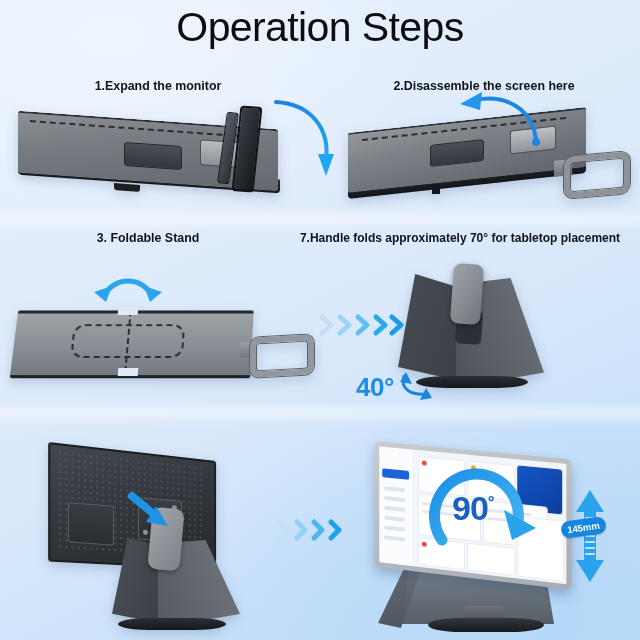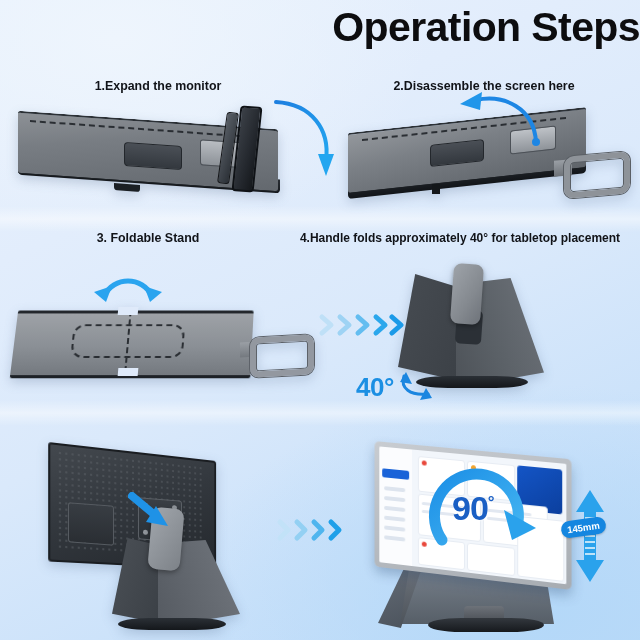--- a/index.html
+++ b/index.html
@@ -16,22 +16,22 @@
       linear-gradient(155deg,#e9f2fd 0%, #e2edfc 28%, #dae9fb 52%, #cbe2fa 76%, #bddbf9 100%);
   }
   .band{
     position:absolute;left:0;width:640px;height:26px;
     background:linear-gradient(180deg,rgba(255,255,255,0) 0%,rgba(255,255,255,.45) 50%,rgba(255,255,255,0) 100%);
     pointer-events:none;
   }
 
   
   .title{
-    position:absolute;left:0;top:4px;width:640px;text-align:right;
-    font-size:41px;font-weight:bold;color:#0d0d0f;letter-spacing:-.6px;
+    position:absolute;left:0;top:4px;width:640px;text-align:center;
+    font-size:41px;font-weight:normal;color:#0d0d0f;letter-spacing:-.6px;
     font-family:"Liberation Sans", sans-serif;
   }
 
   
   .cap{
     position:absolute;text-align:center;color:#111318;
     font-size:12.4px;font-weight:bold;line-height:15px;
     font-family:"Liberation Sans", sans-serif;
   }
   .cap.c1{left:24px;top:79px;width:268px;}
@@ -369,21 +369,21 @@
     <div class="notch2"></div>
     <div class="handleNeck"></div>
     <div class="handle"></div>
   </div>
   <svg class="abs" style="left:92px;top:272px;" width="72" height="32">
     <path d="M12 24 C22 4, 50 4, 60 24" stroke="#2aa4ef" stroke-width="5" fill="none" stroke-linecap="round"></path>
     <path d="M2 20 L20 14 L14 30 Z" fill="#2aa4ef"></path>
     <path d="M70 20 L52 14 L58 30 Z" fill="#2aa4ef"></path>
   </svg>
 
-  <div class="cap c4">4.Handle folds approximately 40° for tabletop placement</div>
+  <div class="cap c4">7.Handle folds approximately 70° for tabletop placement</div>
   <div class="abs shadow" id="dev4">
     <div class="faceL"></div>
     <div class="faceR"></div>
     <div class="slot"></div>
     <div class="clip"></div>
     <div class="base"></div>
   </div>
   <div class="chev" style="left:318px;top:312px;">
     <svg width="86" height="26" viewBox="0 0 86 26">
       <g fill="none" stroke-width="5" stroke-linecap="round" stroke-linejoin="round">

